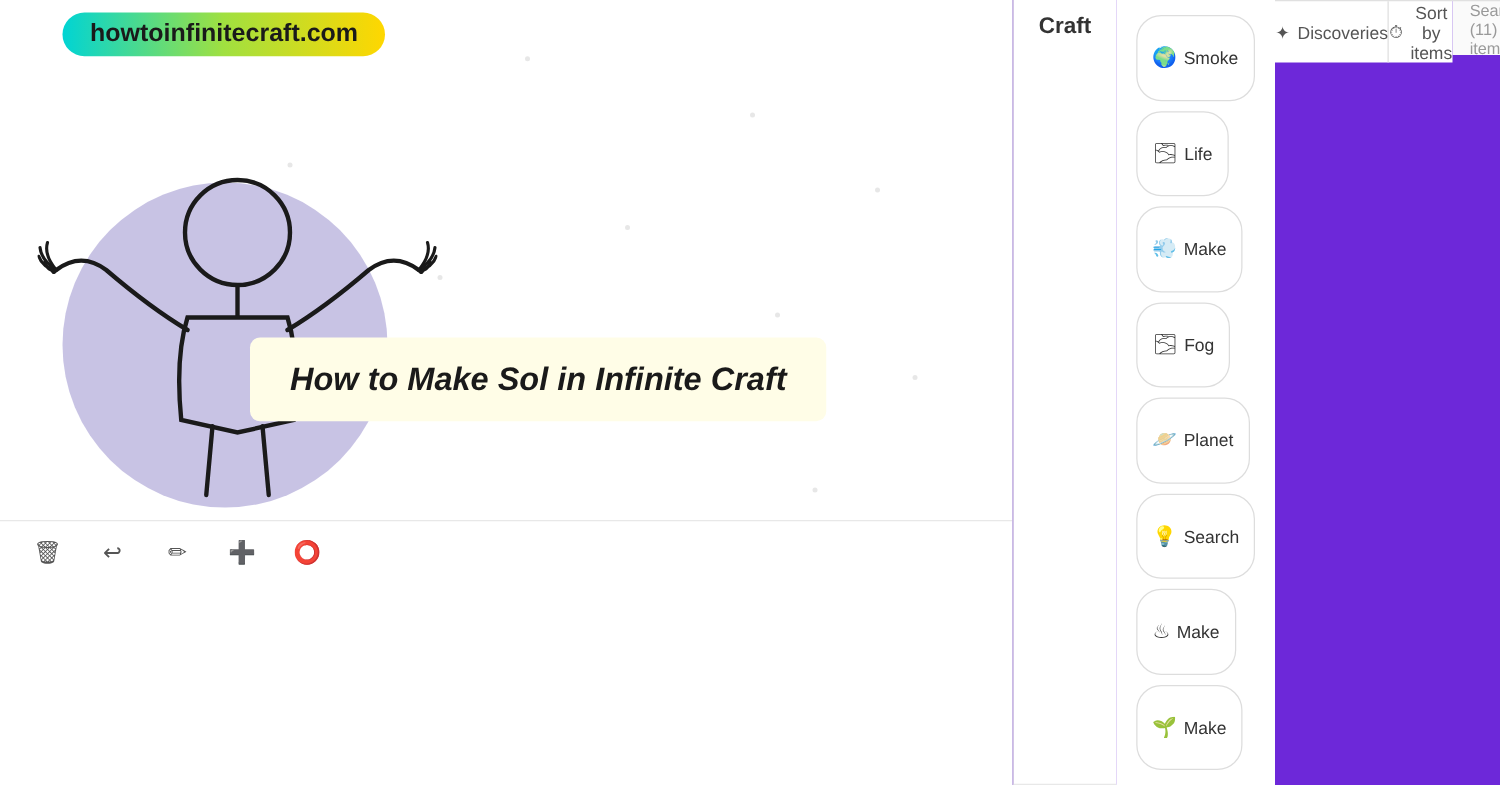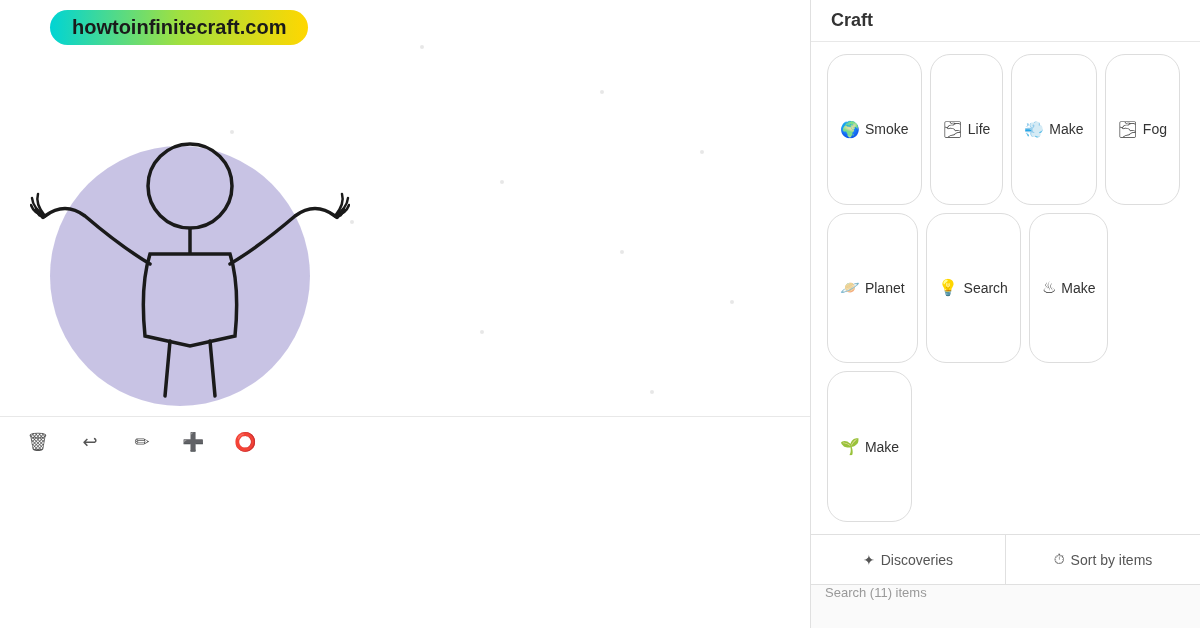--- a/index.html
+++ b/index.html
@@ -88,21 +88,21 @@
     
     .right-panel {
       position: absolute;
       right: 0;
       top: 0;
       width: 390px;
       height: 628px;
       background: #6d28d9;
       border-left: 1px solid #e0e0e0;
       display: flex;
-      flex-direction: column;
+      flex-direction: row;
     }
 
     
     .craft-header {
       padding: 10px 20px;
       font-size: 18px;
       font-weight: 600;
       color: #333;
       border-bottom: 1px solid #e8e8e8;
       background: #fff;
@@ -219,20 +219,23 @@
   <div class="dot" style="top:480px;left:550px;"></div>
   <div class="dot" style="top:520px;left:420px;"></div>
   <div class="dot" style="top:150px;left:700px;"></div>
   <div class="dot" style="top:300px;left:730px;"></div>
   <div class="dot" style="top:450px;left:760px;"></div>
 
   <div class="url-banner">
     <span>howtoinfinitecraft.com</span>
   </div>
 
+  <div class="title-box">
+    <span>How to Make Sol in Infinite Craft</span>
+  </div>
 
   <div class="character-container">
     <div class="circle-bg"></div>
 
     <svg width="320" height="320" viewBox="0 0 320 320" style="position:absolute;bottom:0;left:10px;">
 
       <circle cx="160" cy="100" r="42" fill="none" stroke="#1a1a1a" stroke-width="3.5"></circle>
 
       <line x1="160" y1="142" x2="160" y2="168" stroke="#1a1a1a" stroke-width="3.5"></line>
 

